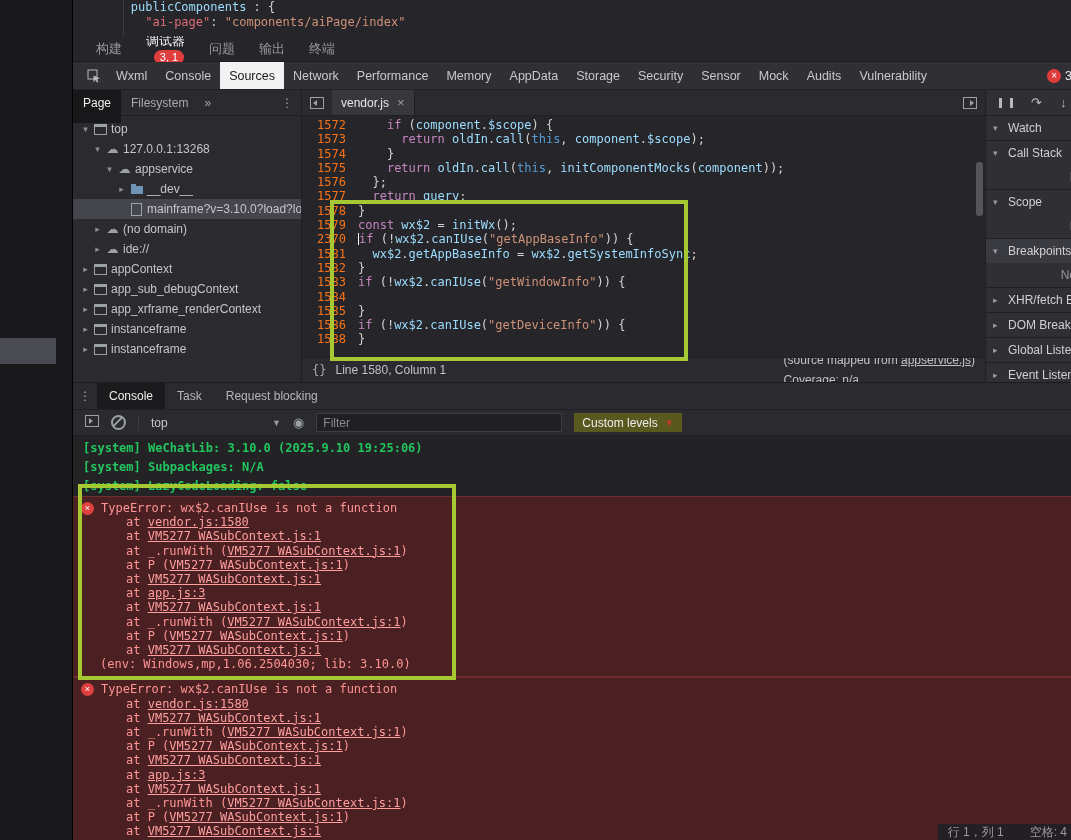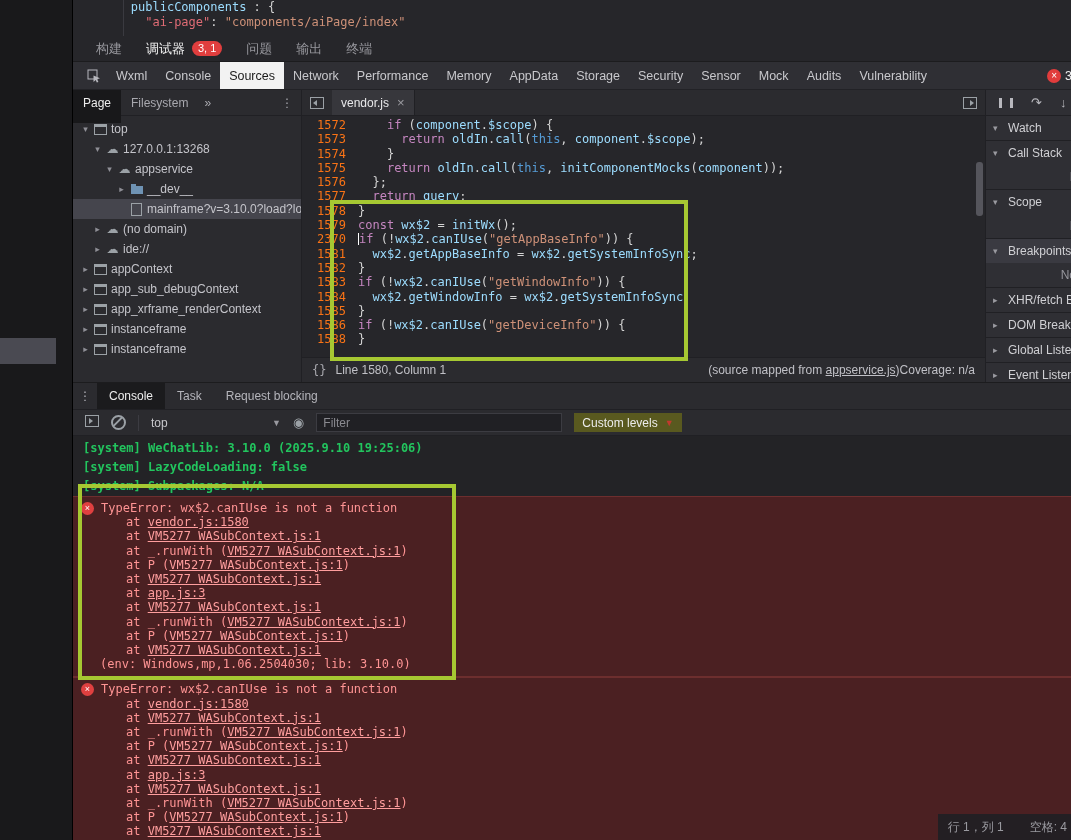--- a/index.html
+++ b/index.html
@@ -13,21 +13,21 @@
   .main{position:absolute;left:72px;top:0;width:999px;height:840px;display:flex;flex-direction:column;background:#2b2b2f;border-left:1px solid #000;}
 
   
   .mini-editor{height:36px;background:#26262a;position:relative;font-family:"DejaVu Sans Mono",monospace;font-size:12px;line-height:16px;overflow:hidden;flex:none;}
   .mini-editor .guide{position:absolute;left:50px;top:0;height:36px;border-left:1px solid #3a3a40;}
   .mline{white-space:pre;margin-top:-1px;}
 
   
   .ide-tabs{height:25px;background:#26262a;border-bottom:1px solid #1c1c1e;display:flex;align-items:center;gap:24px;padding-left:23px;font-size:13px;color:#97979d;flex:none;}
   .ide-tab{display:flex;align-items:center;cursor:default;}
-  .ide-tab.active{color:#f0f0f0;}
+  .ide-tab.active{color:#f0f0f0;flex-direction:column;}
   .pill{margin-left:7px;background:#e03e3e;color:#fff;font-size:11px;line-height:15px;height:15px;padding:0 6px;border-radius:8px;}
 
   
   .devtools{flex:1;min-height:0;display:flex;flex-direction:column;background:#2f2f34;}
   .dt-toolbar{height:27px;flex:none;display:flex;align-items:center;font-size:12.5px;color:#c8c8cc;border-bottom:1px solid #222226;padding-left:8px;overflow:hidden;}
   .inspect-wrap{width:26px;display:flex;justify-content:center;flex:none;}
   .dt-tab{padding:0 9px;height:27px;display:flex;align-items:center;white-space:nowrap;}
   .dt-tab.active{background:#f2f2f2;color:#1a1a1a;}
   .err-badge{margin-left:auto;display:flex;align-items:center;gap:4px;color:#ededed;padding-right:0;flex:none;}
   .circ{width:14px;height:14px;border-radius:50%;background:#e13c3c;color:#fff;font-size:10px;display:flex;align-items:center;justify-content:center;}
@@ -69,21 +69,21 @@
   .tk-kw{color:#c586c0;}
   .tk-vr{color:#9cdcfe;}
   .tk-pl{color:#d4d4d4;}
   .tk-st{color:#ce9178;}
   .tk-st2{color:#e06c75;}
   .tk-th{color:#569cd6;}
   .caret{display:inline-block;width:0;border-left:1px solid #fff;height:12px;vertical-align:-2px;}
   .vscroll{position:absolute;right:2px;top:46px;width:7px;height:54px;background:#55555c;border-radius:3px;}
   .ed-status{height:24px;flex:none;background:#2b2b2f;border-top:1px solid #202024;display:flex;align-items:center;font-size:12px;color:#c0c0c6;padding:0 10px;gap:9px;overflow:hidden;}
   .brace{font-family:"DejaVu Sans Mono",monospace;color:#a8a8ae;}
-  .ed-status-right{margin-left:auto;display:flex;white-space:nowrap;}
+  .ed-status-right{margin-left:auto;display:flex;white-space:nowrap;gap:6px;flex-direction:column;}
   .maplink{text-decoration:underline;}
 
   
   .debug-sidebar{width:86px;flex:none;overflow:hidden;background:#2f2f34;border-left:1px solid #202024;}
   .ds-inner{width:230px;}
   .ds-controls{height:25px;display:flex;align-items:center;gap:18px;padding-left:13px;border-bottom:1px solid #202024;color:#b8b8be;font-size:13px;}
   .ic-pause{width:8px;height:10px;border-left:3px solid #b8b8be;border-right:3px solid #b8b8be;}
   .ds-h{height:24px;display:flex;align-items:center;gap:6px;padding-left:7px;font-size:12px;color:#d0d0d4;border-top:1px solid #202024;white-space:nowrap;}
   .ds-h:first-of-type{border-top:none;}
   .ds-h.hl{background:#3a3a41;}
@@ -115,21 +115,21 @@
   .err-stack{padding-left:53px;}
   .err-env{padding-left:27px;}
   .err-link{text-decoration:underline;color:#ff9e9e;}
 
   
   .annotation-box{position:absolute;border:4px solid #a6c832;z-index:20;pointer-events:none;}
   .box1{left:330px;top:200px;width:350px;height:153px;}
   .box2{left:78px;top:484px;width:370px;height:188px;}
 
   
-  .bottom-status{position:absolute;right:0;bottom:0;height:26px;z-index:30;display:flex;align-items:center;gap:26px;padding:0 4px 0 10px;background:rgba(32,32,36,0.92);color:#9a9aa0;font-size:12px;white-space:nowrap;margin-left:11px;}
+  .bottom-status{position:absolute;right:0;bottom:0;height:16px;z-index:30;display:flex;align-items:center;gap:26px;padding:0 4px 0 10px;background:rgba(32,32,36,0.92);color:#9a9aa0;font-size:12px;white-space:nowrap;margin-left:11px;}
 </style>
 </head>
 <body>
 
 <div id="app">
 
   <div class="strip">
     <div class="strip-block"></div>
   </div>
 
@@ -337,21 +337,20 @@
                 <div class="cl">
                   <span class="gut">1582</span>
                   <span class="src"><span class="tk-pl">}</span></span>
                 </div>
                 <div class="cl">
                   <span class="gut">1583</span>
                   <span class="src"><span class="tk-kw">if</span><span class="tk-pl"> (!</span><span class="tk-vr">wx$2</span><span class="tk-pl">.</span><span class="tk-vr">canIUse</span><span class="tk-pl">(</span><span class="tk-st">"getWindowInfo"</span><span class="tk-pl">)) {</span></span>
                 </div>
                 <div class="cl">
                   <span class="gut">1584</span>
-                  <span class="src"><span class="tk-pl">  </span><span class="tk-vr">wx$2</span><span class="tk-pl">.</span><span class="tk-vr">getWindowInfo</span><span class="tk-pl"> = </span><span class="tk-vr">wx$2</span><span class="tk-pl">.</span><span class="tk-vr">getSystemInfoSync</span><span class="tk-pl">;</span></span>
                 </div>
                 <div class="cl">
                   <span class="gut">1585</span>
                   <span class="src"><span class="tk-pl">}</span></span>
                 </div>
                 <div class="cl">
                   <span class="gut">1586</span>
                   <span class="src"><span class="tk-kw">if</span><span class="tk-pl"> (!</span><span class="tk-vr">wx$2</span><span class="tk-pl">.</span><span class="tk-vr">canIUse</span><span class="tk-pl">(</span><span class="tk-st">"getDeviceInfo"</span><span class="tk-pl">)) {</span></span>
                 </div>
                 <div class="cl">
@@ -442,22 +441,22 @@
           </span>
           <span class="ic-eye">◉</span>
           <input class="filter-input" placeholder="Filter" style="">
           <span class="custom-levels" style="background: rgb(89, 89, 31);">
             <span>Custom levels</span>
             <span class="car">▼</span>
           </span>
         </div>
         <div class="cs-msgs" id="cs-msgs">
             <div class="sys">[system] WeChatLib: 3.10.0 (2025.9.10 19:25:06)</div>
+            <div class="sys">[system] Subpackages: N/A</div>
             <div class="sys">[system] LazyCodeLoading: false</div>
-            <div class="sys">[system] Subpackages: N/A</div>
             <div class="err-block"><div class="err-first"><span class="err-x">×</span><span class="err-msg">TypeError: wx$2.canIUse is not a function</span></div><div class="err-stack">at <span class="err-link">vendor.js:1580</span></div><div class="err-stack">at <span class="err-link">VM5277 WASubContext.js:1</span></div><div class="err-stack">at _.runWith (<span class="err-link">VM5277 WASubContext.js:1</span>)</div><div class="err-stack">at P (<span class="err-link">VM5277 WASubContext.js:1</span>)</div><div class="err-stack">at <span class="err-link">VM5277 WASubContext.js:1</span></div><div class="err-stack">at <span class="err-link">app.js:3</span></div><div class="err-stack">at <span class="err-link">VM5277 WASubContext.js:1</span></div><div class="err-stack">at _.runWith (<span class="err-link">VM5277 WASubContext.js:1</span>)</div><div class="err-stack">at P (<span class="err-link">VM5277 WASubContext.js:1</span>)</div><div class="err-stack">at <span class="err-link">VM5277 WASubContext.js:1</span></div><div class="err-env">(env: Windows,mp,1.06.2504030; lib: 3.10.0)</div></div>
             <div class="err-block"><div class="err-first"><span class="err-x">×</span><span class="err-msg">TypeError: wx$2.canIUse is not a function</span></div><div class="err-stack">at <span class="err-link">vendor.js:1580</span></div><div class="err-stack">at <span class="err-link">VM5277 WASubContext.js:1</span></div><div class="err-stack">at _.runWith (<span class="err-link">VM5277 WASubContext.js:1</span>)</div><div class="err-stack">at P (<span class="err-link">VM5277 WASubContext.js:1</span>)</div><div class="err-stack">at <span class="err-link">VM5277 WASubContext.js:1</span></div><div class="err-stack">at <span class="err-link">app.js:3</span></div><div class="err-stack">at <span class="err-link">VM5277 WASubContext.js:1</span></div><div class="err-stack">at _.runWith (<span class="err-link">VM5277 WASubContext.js:1</span>)</div><div class="err-stack">at P (<span class="err-link">VM5277 WASubContext.js:1</span>)</div><div class="err-stack">at <span class="err-link">VM5277 WASubContext.js:1</span></div><div class="err-env">(env: Windows,mp,1.06.2504030; lib: 3.10.0)</div></div>
           </div>
       </div>
 
     </div>
   </div>
 
   <div class="annotation-box box1" style="border-color: rgb(166, 200, 50);"></div>
   <div class="annotation-box box2" style="border-color: rgb(166, 200, 50);"></div>

